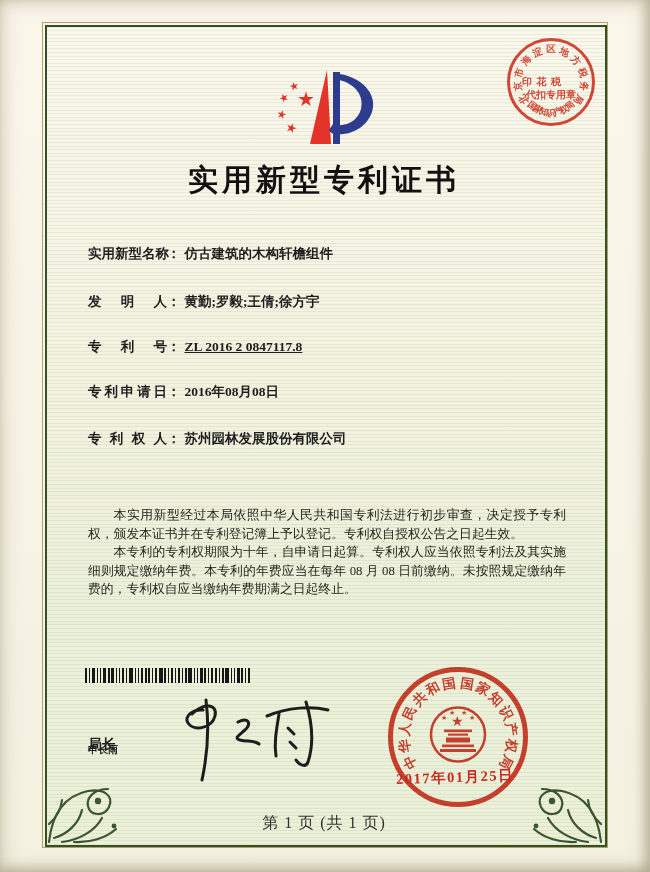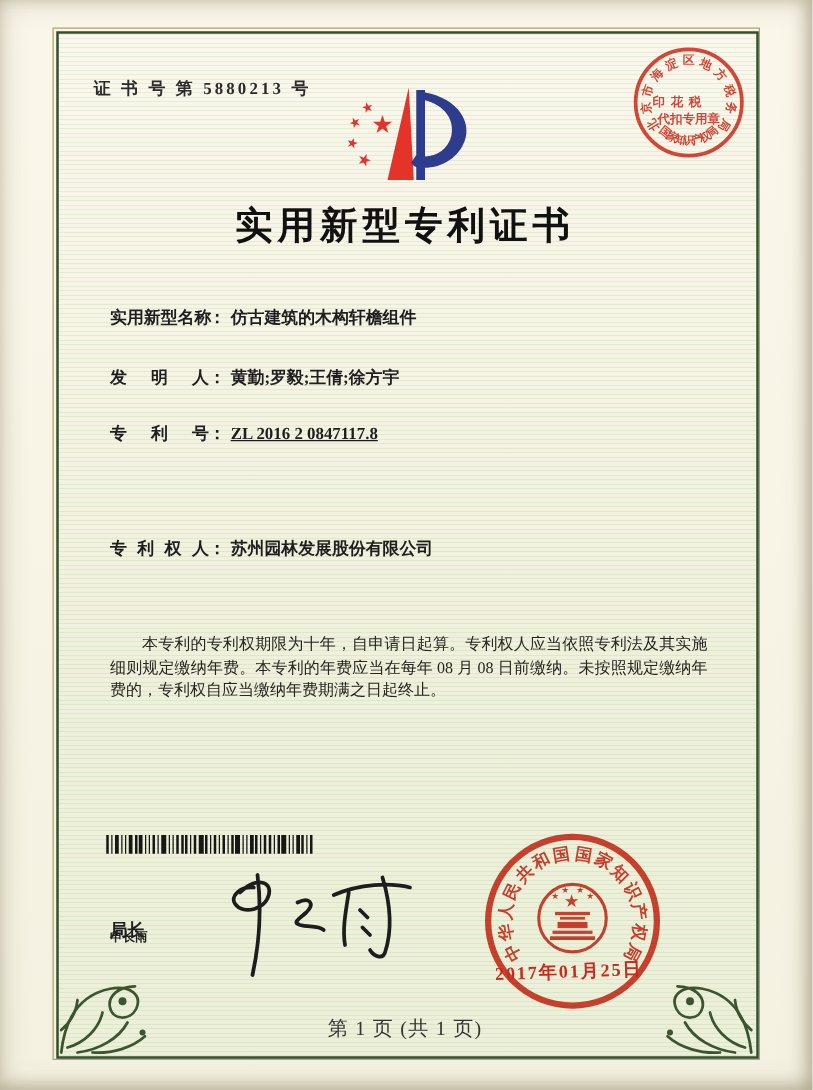--- a/index.html
+++ b/index.html
@@ -79,21 +79,20 @@
       <path d="M3,76 C6,48 18,30 42,25 C58,22 68,30 63,41 C58,51 44,50 42,40 C40,31 49,23 62,23"></path>
       <path d="M8,72 C22,68 33,57 36,44"></path>
       <path d="M16,76 C33,74 49,65 56,52"></path>
       <path d="M28,76 C44,77 60,72 70,63"></path>
       <path d="M3,58 C10,52 15,44 16,34"></path>
     </g>
     <circle cx="52" cy="35" r="3.2" fill="#3c5531"></circle>
     <circle cx="68" cy="60" r="2.4" fill="#3c5531"></circle>
   </svg>
 
-  <div class="cert-no">证 书 号 第 5880213 号</div>
 
   <svg class="logo" viewBox="0 0 104 90">
     <path d="M50,6 L54,80 L33,80 Z" fill="#e4342a"></path>
     <path d="M56,8 L63,8 L63,80 L56,80 Z" fill="#2e3c8e"></path>
     <path d="M63,10 C90,15 100,34 95,48 C90,63 74,72 58,70 C55,70 53,68 52,66 L56,60 C68,64 81,57 84,45 C87,32 79,20 62,16 Z" fill="#2e3c8e"></path>
     <text x="20" y="42" font-size="20" fill="#e4342a">★</text>
     <text x="12" y="26" font-size="11" fill="#e4342a" transform="rotate(-15 16 22)">★</text>
     <text x="2" y="38" font-size="11" fill="#e4342a" transform="rotate(-25 6 34)">★</text>
     <text x="0" y="54" font-size="11" fill="#e4342a" transform="rotate(15 4 50)">★</text>
     <text x="9" y="68" font-size="13" fill="#e4342a" transform="rotate(20 14 63)">★</text>
@@ -103,25 +102,29 @@
 
   <div class="field-row" style="top:245px;">
     <span class="field-label">实用新型名称</span><span class="field-colon">：</span><span>仿古建筑的木构轩檐组件</span>
   </div>
   <div class="field-row" style="top:293px;">
     <span class="field-label">发明人</span><span class="field-colon">：</span><span>黄勤;罗毅;王倩;徐方宇</span>
   </div>
   <div class="field-row" style="top:338px;text-decoration:underline;">
     <span class="field-label">专利号</span><span class="field-colon">：</span><span>ZL 2016 2 0847117.8</span>
   </div>
+  <div class="field-row" style="top:383px;">
+    <span class="field-label">专利申请日</span><span class="field-colon">：</span><span>2016年08月08日</span>
+  </div>
   <div class="field-row" style="top:430px;">
     <span class="field-label">专利权人</span><span class="field-colon">：</span><span>苏州园林发展股份有限公司</span>
   </div>
 
   <div class="paras">
+    <p>本实用新型经过本局依照中华人民共和国专利法进行初步审查，决定授予专利权，颁发本证书并在专利登记簿上予以登记。专利权自授权公告之日起生效。</p>
     <p>本专利的专利权期限为十年，自申请日起算。专利权人应当依照专利法及其实施细则规定缴纳年费。本专利的年费应当在每年 08 月 08 日前缴纳。未按照规定缴纳年费的，专利权自应当缴纳年费期满之日起终止。</p>
   </div>
 
   <div class="barcode" id="barcode">
       <span style="width: 2.4px;"></span>
       <span style="width: 1.2px;"></span>
       <span style="width: 2.4px;"></span>
       <span style="width: 1.2px;"></span>
       <span style="width: 1.2px;"></span>
       <span style="width: 3.6px;"></span>

